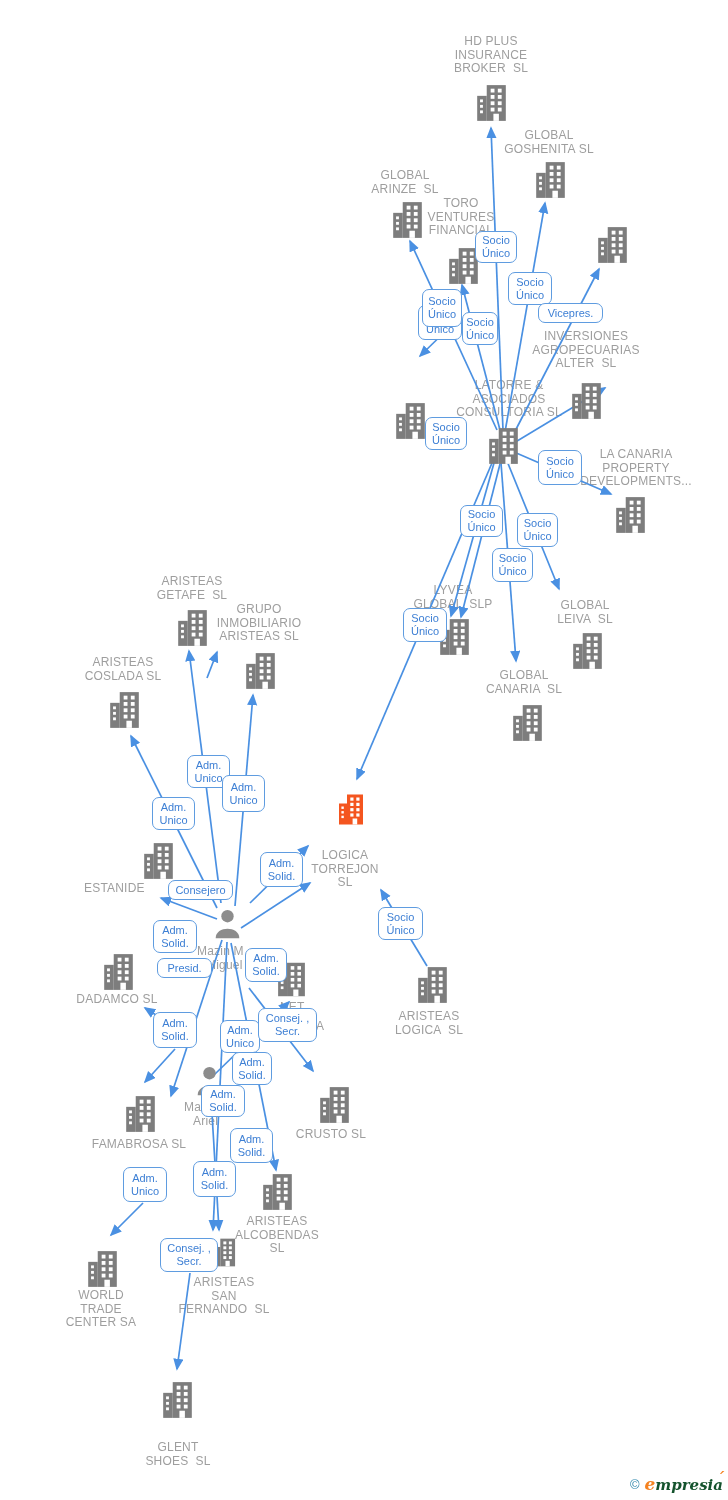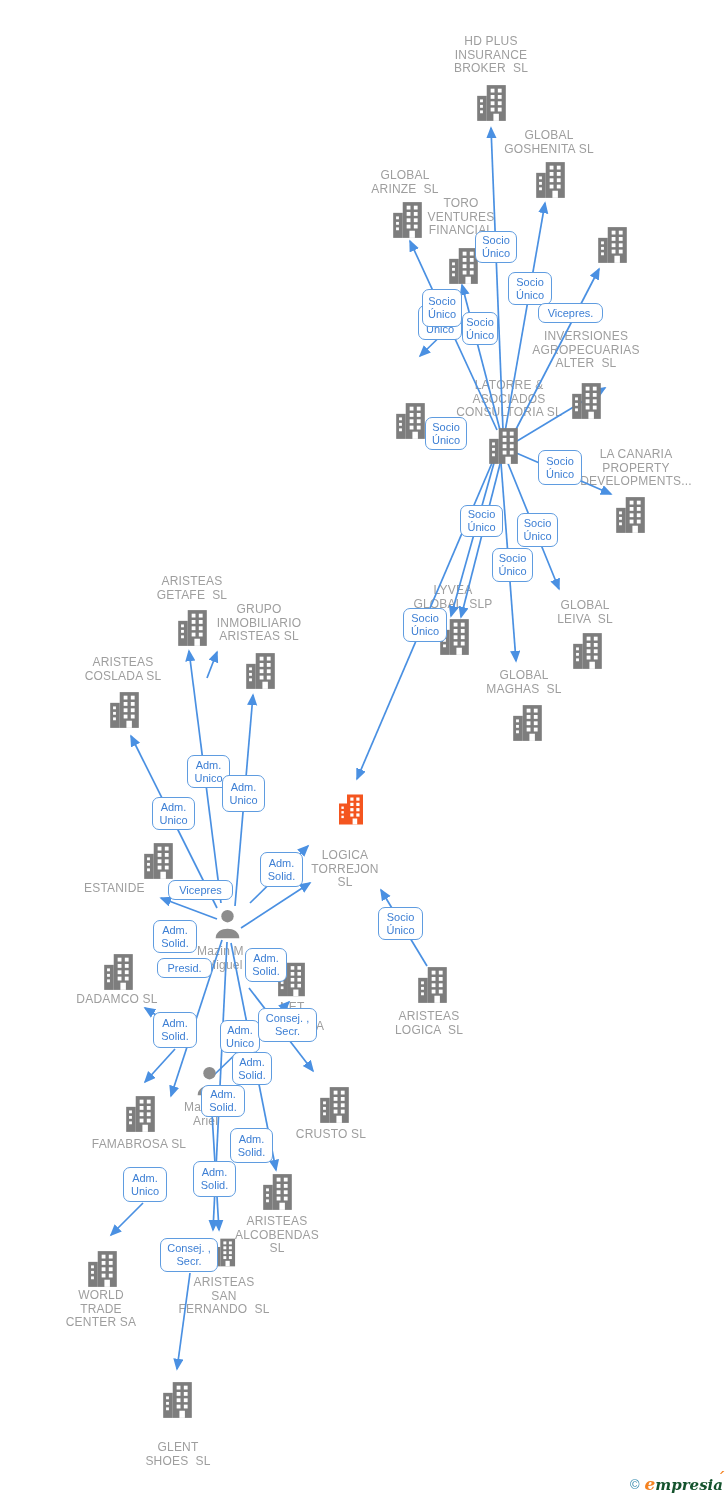--- a/index.html
+++ b/index.html
@@ -310,21 +310,21 @@
           <rect x="12.3" y="13.6" width="3.2" height="3.2"></rect>
           <rect x="18.3" y="13.6" width="3.2" height="3.2"></rect>
           <rect x="12.3" y="18.9" width="3.2" height="3.2"></rect>
           <rect x="18.3" y="18.9" width="3.2" height="3.2"></rect>
           <rect x="14.6" y="24" width="4.6" height="6"></rect>
           <rect x="3.4" y="12" width="2.4" height="2.4"></rect>
           <rect x="3.4" y="16.6" width="2.4" height="2.4"></rect>
           <rect x="3.4" y="21.2" width="2.4" height="2.4"></rect>
         </g>
       </svg></div>
-    <div class="nlabel" style="left: 424px; top: 669px; width: 200px;"><div>GLOBAL</div><div>MAGHAS  SL</div></div>
+    <div class="nlabel" style="left: 424px; top: 669px; width: 200px;"><div>GLOBAL</div><div>CANARIA  SL</div></div>
     <div class="icon" style="left: 177px; top: 610px;"><svg width="31" height="36" viewBox="0 0 26 30">
         <g fill="#7d7d7d">
           <rect x="1" y="9" width="8" height="21"></rect>
           <rect x="9" y="0" width="16" height="30"></rect>
         </g>
         <g fill="#fff">
           <rect x="12.3" y="3" width="3.2" height="3.2"></rect>
           <rect x="18.3" y="3" width="3.2" height="3.2"></rect>
           <rect x="12.3" y="8.3" width="3.2" height="3.2"></rect>
           <rect x="18.3" y="8.3" width="3.2" height="3.2"></rect>
@@ -638,21 +638,21 @@
     <div class="ebox" style="left: 425px; top: 417px; width: 42px; height: 33px;"><div>Socio</div><div>Único</div></div>
     <div class="ebox" style="left: 538px; top: 450px; width: 44px; height: 35px;"><div>Socio</div><div>Único</div></div>
     <div class="ebox" style="left: 460px; top: 505px; width: 43px; height: 32px;"><div>Socio</div><div>Único</div></div>
     <div class="ebox" style="left: 517px; top: 513px; width: 41px; height: 34px;"><div>Socio</div><div>Único</div></div>
     <div class="ebox" style="left: 492px; top: 548px; width: 41px; height: 34px;"><div>Socio</div><div>Único</div></div>
     <div class="ebox" style="left: 403px; top: 608px; width: 44px; height: 34px;"><div>Socio</div><div>Único</div></div>
     <div class="ebox" style="left: 187px; top: 755px; width: 43px; height: 33px;"><div>Adm.</div><div>Unico</div></div>
     <div class="ebox" style="left: 222px; top: 775px; width: 43px; height: 37px;"><div>Adm.</div><div>Unico</div></div>
     <div class="ebox" style="left: 152px; top: 797px; width: 43px; height: 33px;"><div>Adm.</div><div>Unico</div></div>
     <div class="ebox" style="left: 260px; top: 852px; width: 43px; height: 35px;"><div>Adm.</div><div>Solid.</div></div>
-    <div class="ebox" style="left: 168px; top: 880px; width: 65px; height: 20px;"><div>Vicepres</div></div>
+    <div class="ebox" style="left: 168px; top: 880px; width: 65px; height: 20px;"><div>Consejero</div></div>
     <div class="ebox" style="left: 153px; top: 920px; width: 44px; height: 33px;"><div>Adm.</div><div>Solid.</div></div>
     <div class="ebox" style="left: 157px; top: 958px; width: 55px; height: 20px;"><div>Presid.</div></div>
     <div class="ebox" style="left: 245px; top: 948px; width: 42px; height: 34px;"><div>Adm.</div><div>Solid.</div></div>
     <div class="ebox" style="left: 378px; top: 907px; width: 45px; height: 33px;"><div>Socio</div><div>Único</div></div>
     <div class="ebox" style="left: 153px; top: 1012px; width: 44px; height: 36px;"><div>Adm.</div><div>Solid.</div></div>
     <div class="ebox" style="left: 220px; top: 1020px; width: 40px; height: 33px;"><div>Adm.</div><div>Unico</div></div>
     <div class="ebox" style="left: 258px; top: 1008px; width: 59px; height: 34px;"><div>Consej. ,</div><div>Secr.</div></div>
     <div class="ebox" style="left: 232px; top: 1052px; width: 40px; height: 33px;"><div>Adm.</div><div>Solid.</div></div>
     <div class="ebox" style="left: 201px; top: 1085px; width: 44px; height: 32px;"><div>Adm.</div><div>Solid.</div></div>
     <div class="ebox" style="left: 230px; top: 1128px; width: 43px; height: 35px;"><div>Adm.</div><div>Solid.</div></div>

